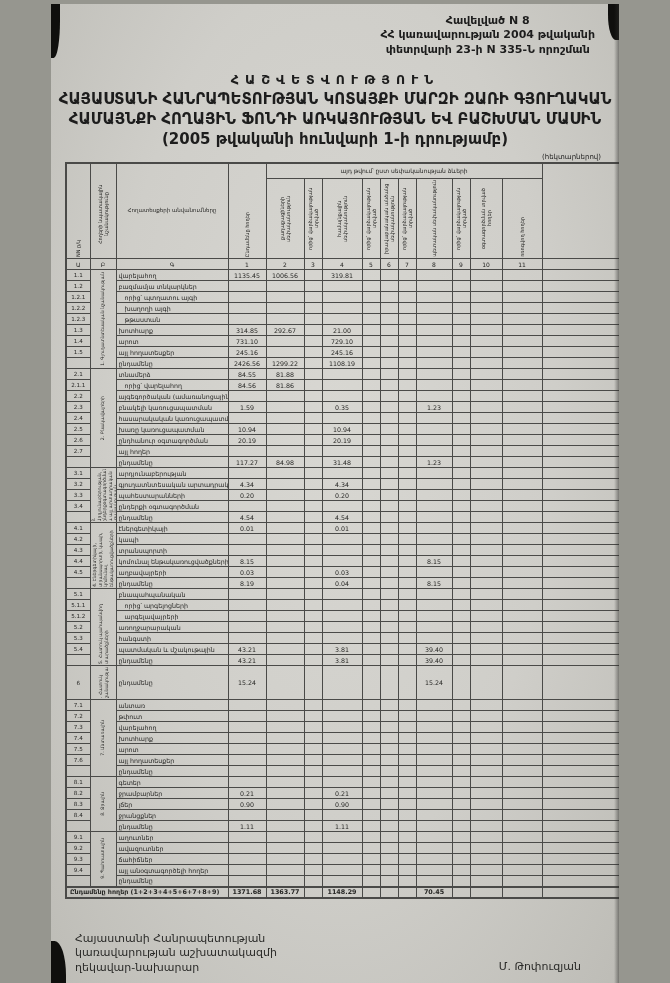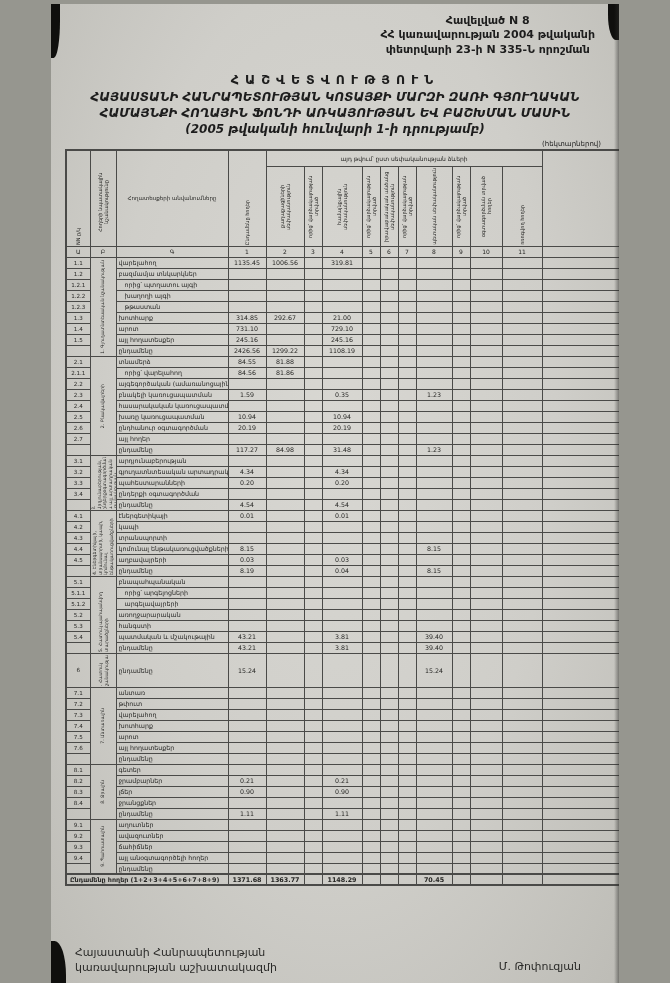--- a/index.html
+++ b/index.html
@@ -16,21 +16,21 @@
   .mark.bl { left:0; bottom:0; width:15px; height:46px; border-radius:0 75% 0 0; }
   .edge-r { position:absolute; right:0; top:0; bottom:0; width:5px;
     background:linear-gradient(to left, rgba(45,45,42,.5), rgba(45,45,42,0)); }
   .edge-b { position:absolute; left:0; right:0; bottom:0; height:4px;
     background:linear-gradient(to top, rgba(45,45,42,.35), rgba(45,45,42,0)); }
 
   .appendix { width:max-content; margin:10px 24px 0 auto; text-align:center;
     font-size:11px; font-weight:bold; line-height:1.3; }
   .titleblock { text-align:center; margin-top:15px; line-height:1.35; font-weight:bold; }
   .titleblock .t1 { font-size:12.5px; letter-spacing:6px; }
-  .titleblock .t2, .titleblock .t3, .titleblock .t4 { font-size:12px;font-style:italic; }
+  .titleblock .t2, .titleblock .t3, .titleblock .t4 { font-size:15px; }
   .unit-note { text-align:right; margin:3px 18px 1px 0; font-size:7px; }
 
   table.sheet { border-collapse:collapse; table-layout:fixed; width:642px; margin:1px 14px 0 14px;
     border:2px solid var(--line,#454543); }
   .sheet th, .sheet td { border:1px solid var(--line,#4a4a48); color:#262624; }
   .sheet thead th { font-weight:normal; vertical-align:middle; }
   tr.h1 th.band { height:16px; font-size:6px; padding:1px; overflow:hidden; }
   tr.h2 th { height:80px; }
   th.hrot { position:relative; }
   .habs { position:absolute; left:0; right:0; top:1px; bottom:1px;
@@ -1122,17 +1122,18 @@
           <td class="c-num"></td>
           <td class="c-num"></td>
         </tr>
       </tbody>
   </table>
 
   <div class="footer">
     <div class="left">
       <div>Հայաստանի Հանրապետության</div>
       <div>կառավարության աշխատակազմի</div>
+      <div>ղեկավար-նախարար</div>
     </div>
     <div class="sig">Մ. Թոփուզյան</div>
   </div>
 
 </div>
 
 </body></html>

